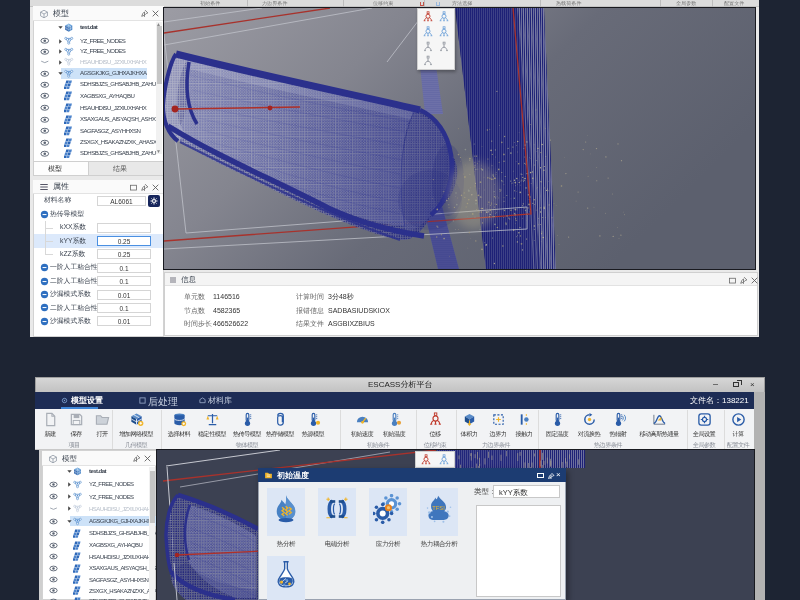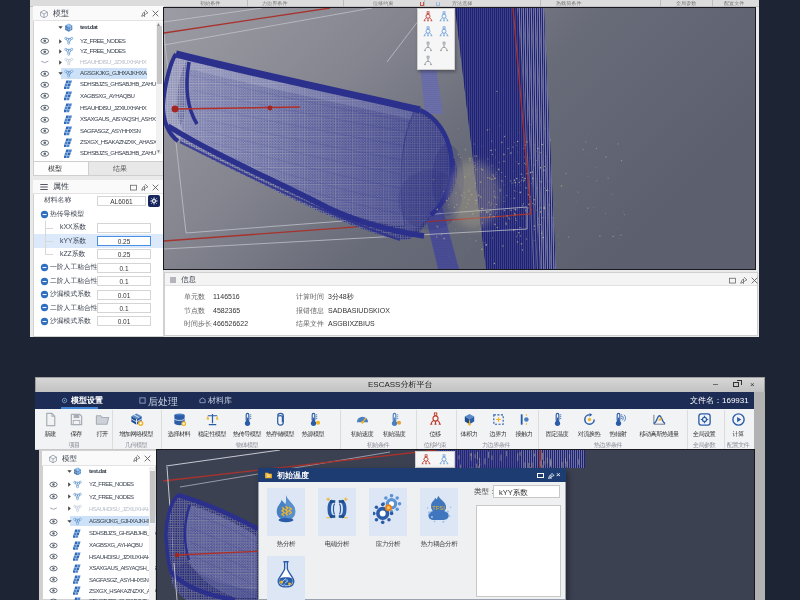--- a/index.html
+++ b/index.html
@@ -832,21 +832,21 @@
 <div class="tx" style="left:71px;top:396.5px;font-size:8px;color:#fff;font-weight:bold;">模型设置</div>
 <div class="ab" style="left:61px;top:407px;width:37px;height:2.5px;background:#3f86d8;"></div>
 <svg class="ab" style="left:139px;top:397px" width="7" height="7" viewBox="0 0 16 16">
       <rect x="2" y="2" width="12" height="12" fill="none" stroke="#93a4c4" stroke-width="2"></rect>
     </svg>
 <div class="tx" style="left:148px;top:396.5px;font-size:10px;color:#c6cfdf;">后处理</div>
 <svg class="ab" style="left:199px;top:397px" width="7" height="7" viewBox="0 0 16 16">
       <path d="M2 13 V6 L8 2 L14 6 V13 Z" fill="none" stroke="#93a4c4" stroke-width="2"></path>
     </svg>
 <div class="tx" style="left:208px;top:396.5px;font-size:8px;color:#c6cfdf;">材料库</div>
-<div class="tx" style="left:690px;top:396.5px;font-size:8px;color:#fff;">文件名：169931</div>
+<div class="tx" style="left:690px;top:396.5px;font-size:8px;color:#fff;">文件名：138221</div>
 <div class="ab" style="left:35px;top:409px;width:719px;height:41px;background:#f2f3f5;border-bottom:1px solid #c9c9c9;"></div>
 <div class="ab" style="left:112px;top:410px;width:1px;height:39px;background:#dcdcdc;"></div>
 <div class="ab" style="left:161px;top:410px;width:1px;height:39px;background:#dcdcdc;"></div>
 <div class="ab" style="left:340px;top:410px;width:1px;height:39px;background:#dcdcdc;"></div>
 <div class="ab" style="left:416px;top:410px;width:1px;height:39px;background:#dcdcdc;"></div>
 <div class="ab" style="left:456px;top:410px;width:1px;height:39px;background:#dcdcdc;"></div>
 <div class="ab" style="left:538px;top:410px;width:1px;height:39px;background:#dcdcdc;"></div>
 <div class="ab" style="left:687px;top:410px;width:1px;height:39px;background:#dcdcdc;"></div>
 <div class="ab" style="left:724px;top:410px;width:1px;height:39px;background:#dcdcdc;"></div>
 <svg class="ab" style="left:42.5px;top:412px" width="15" height="15" viewBox="0 0 16 16">

